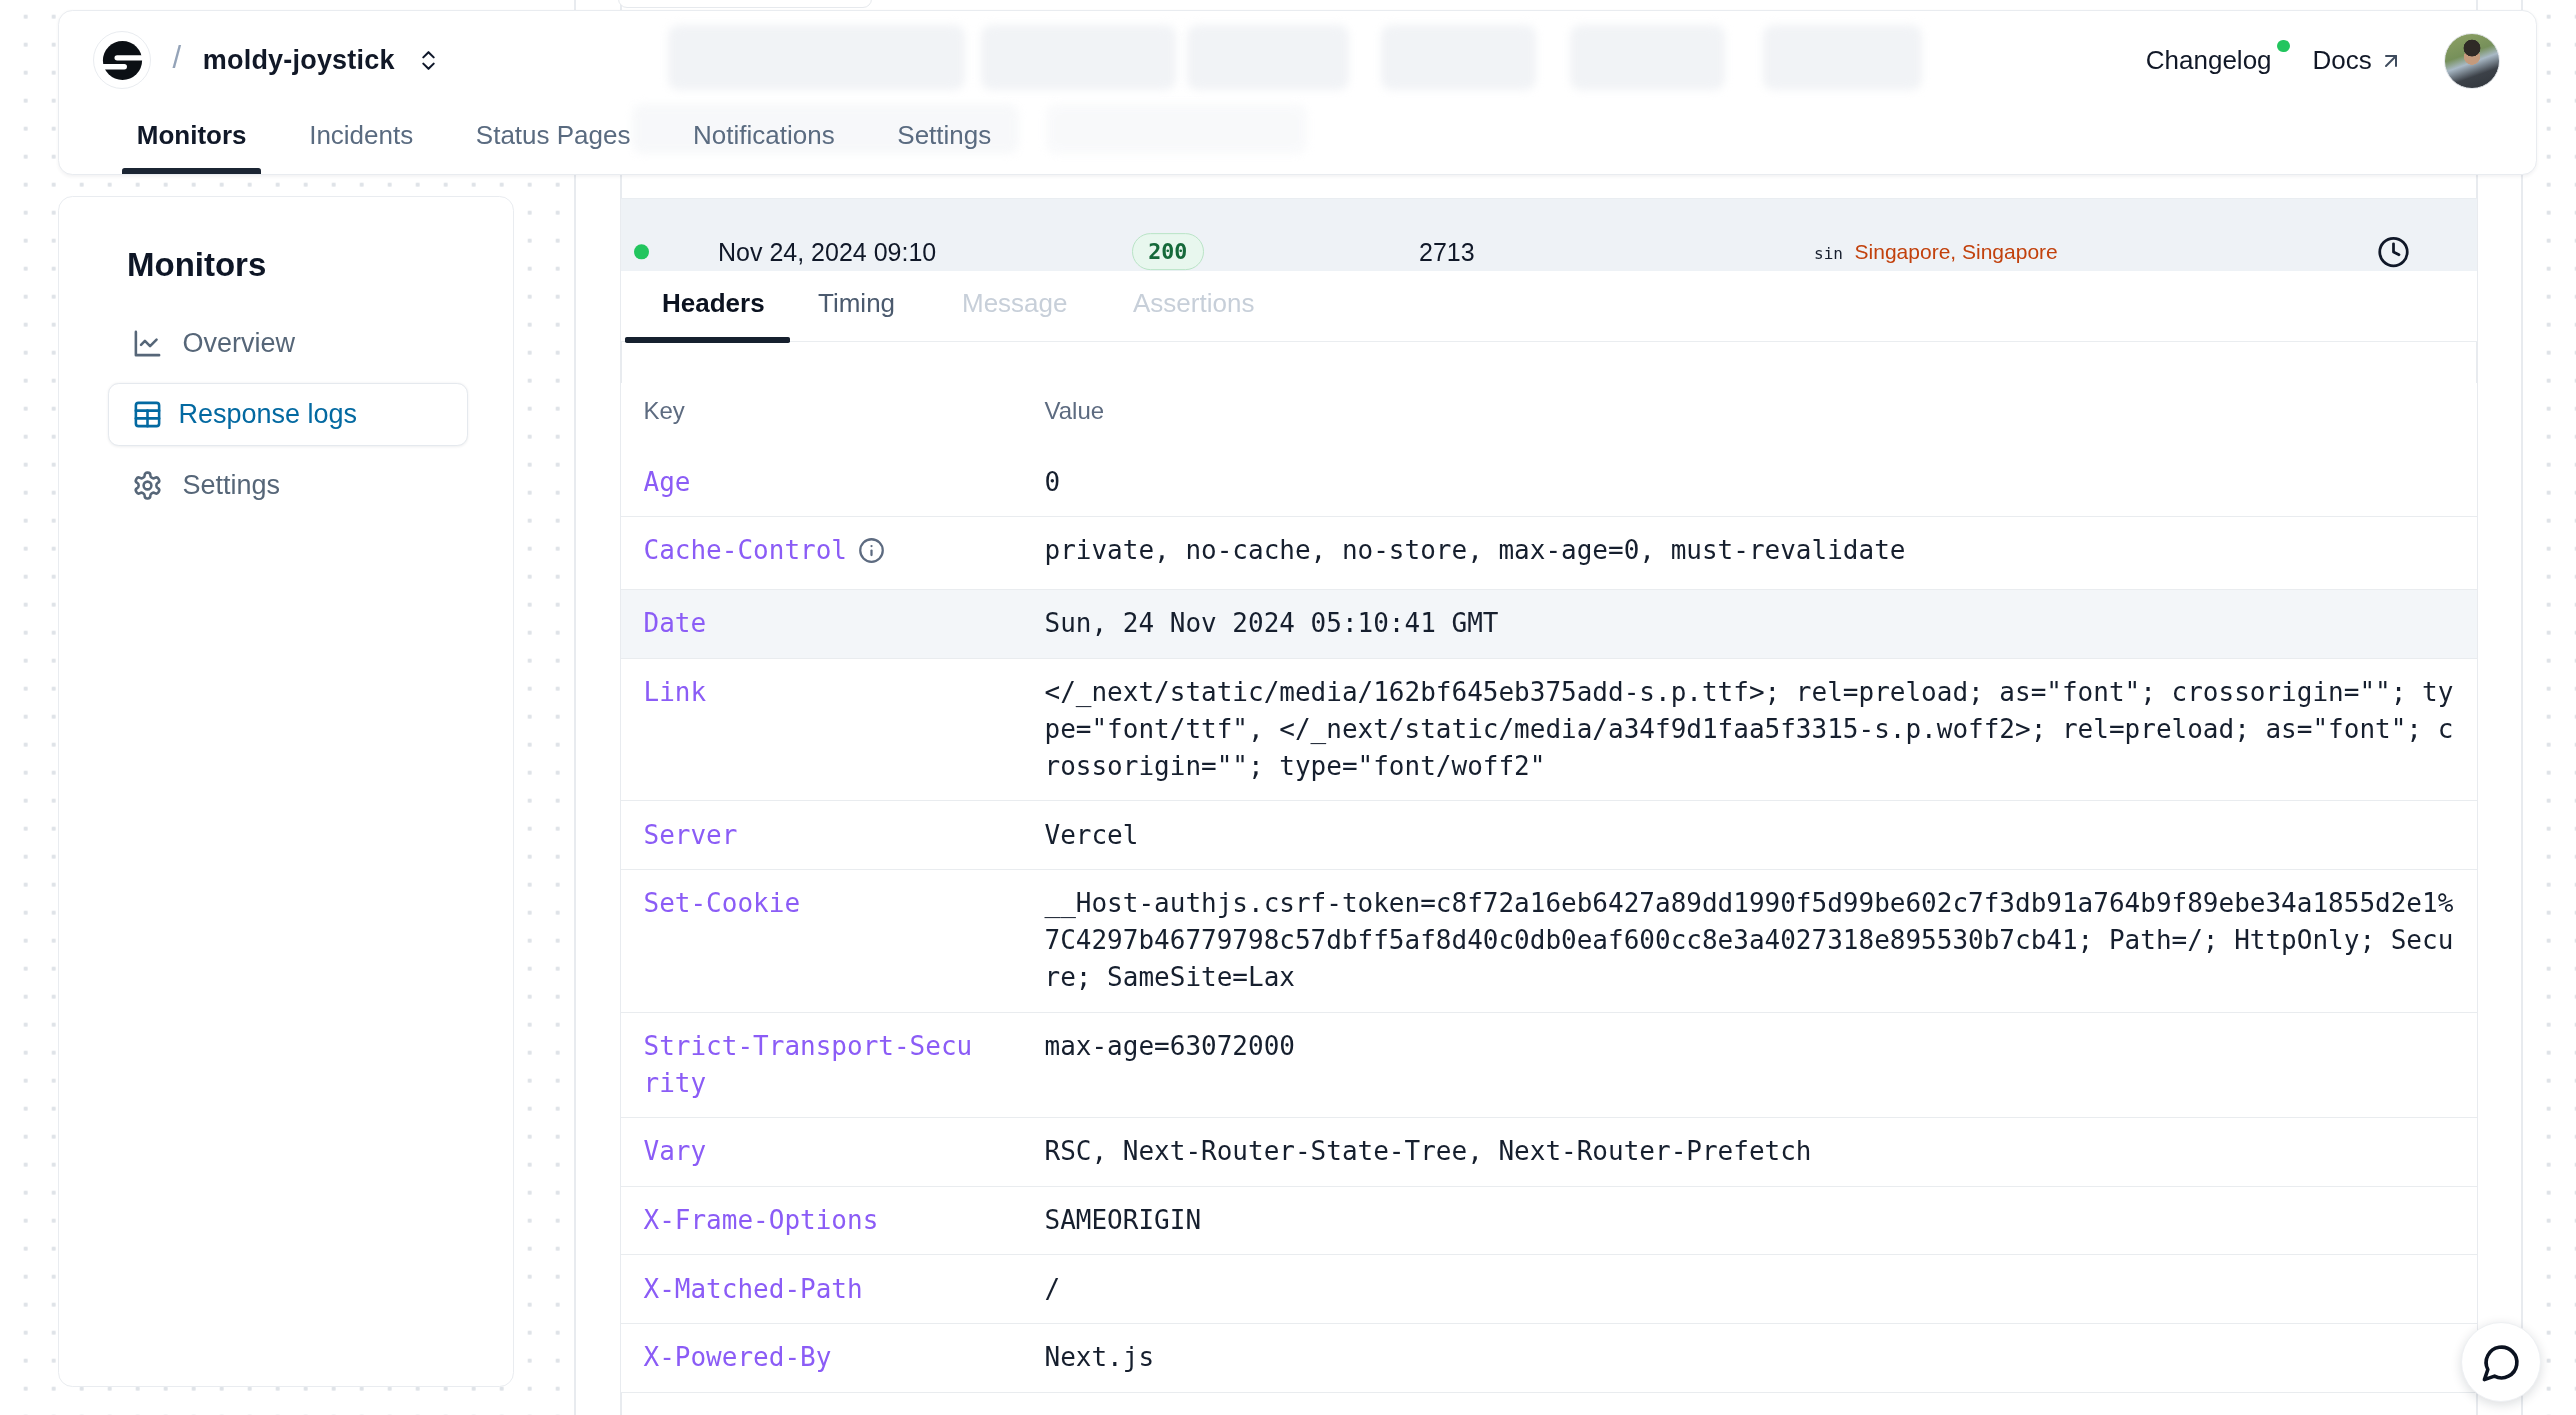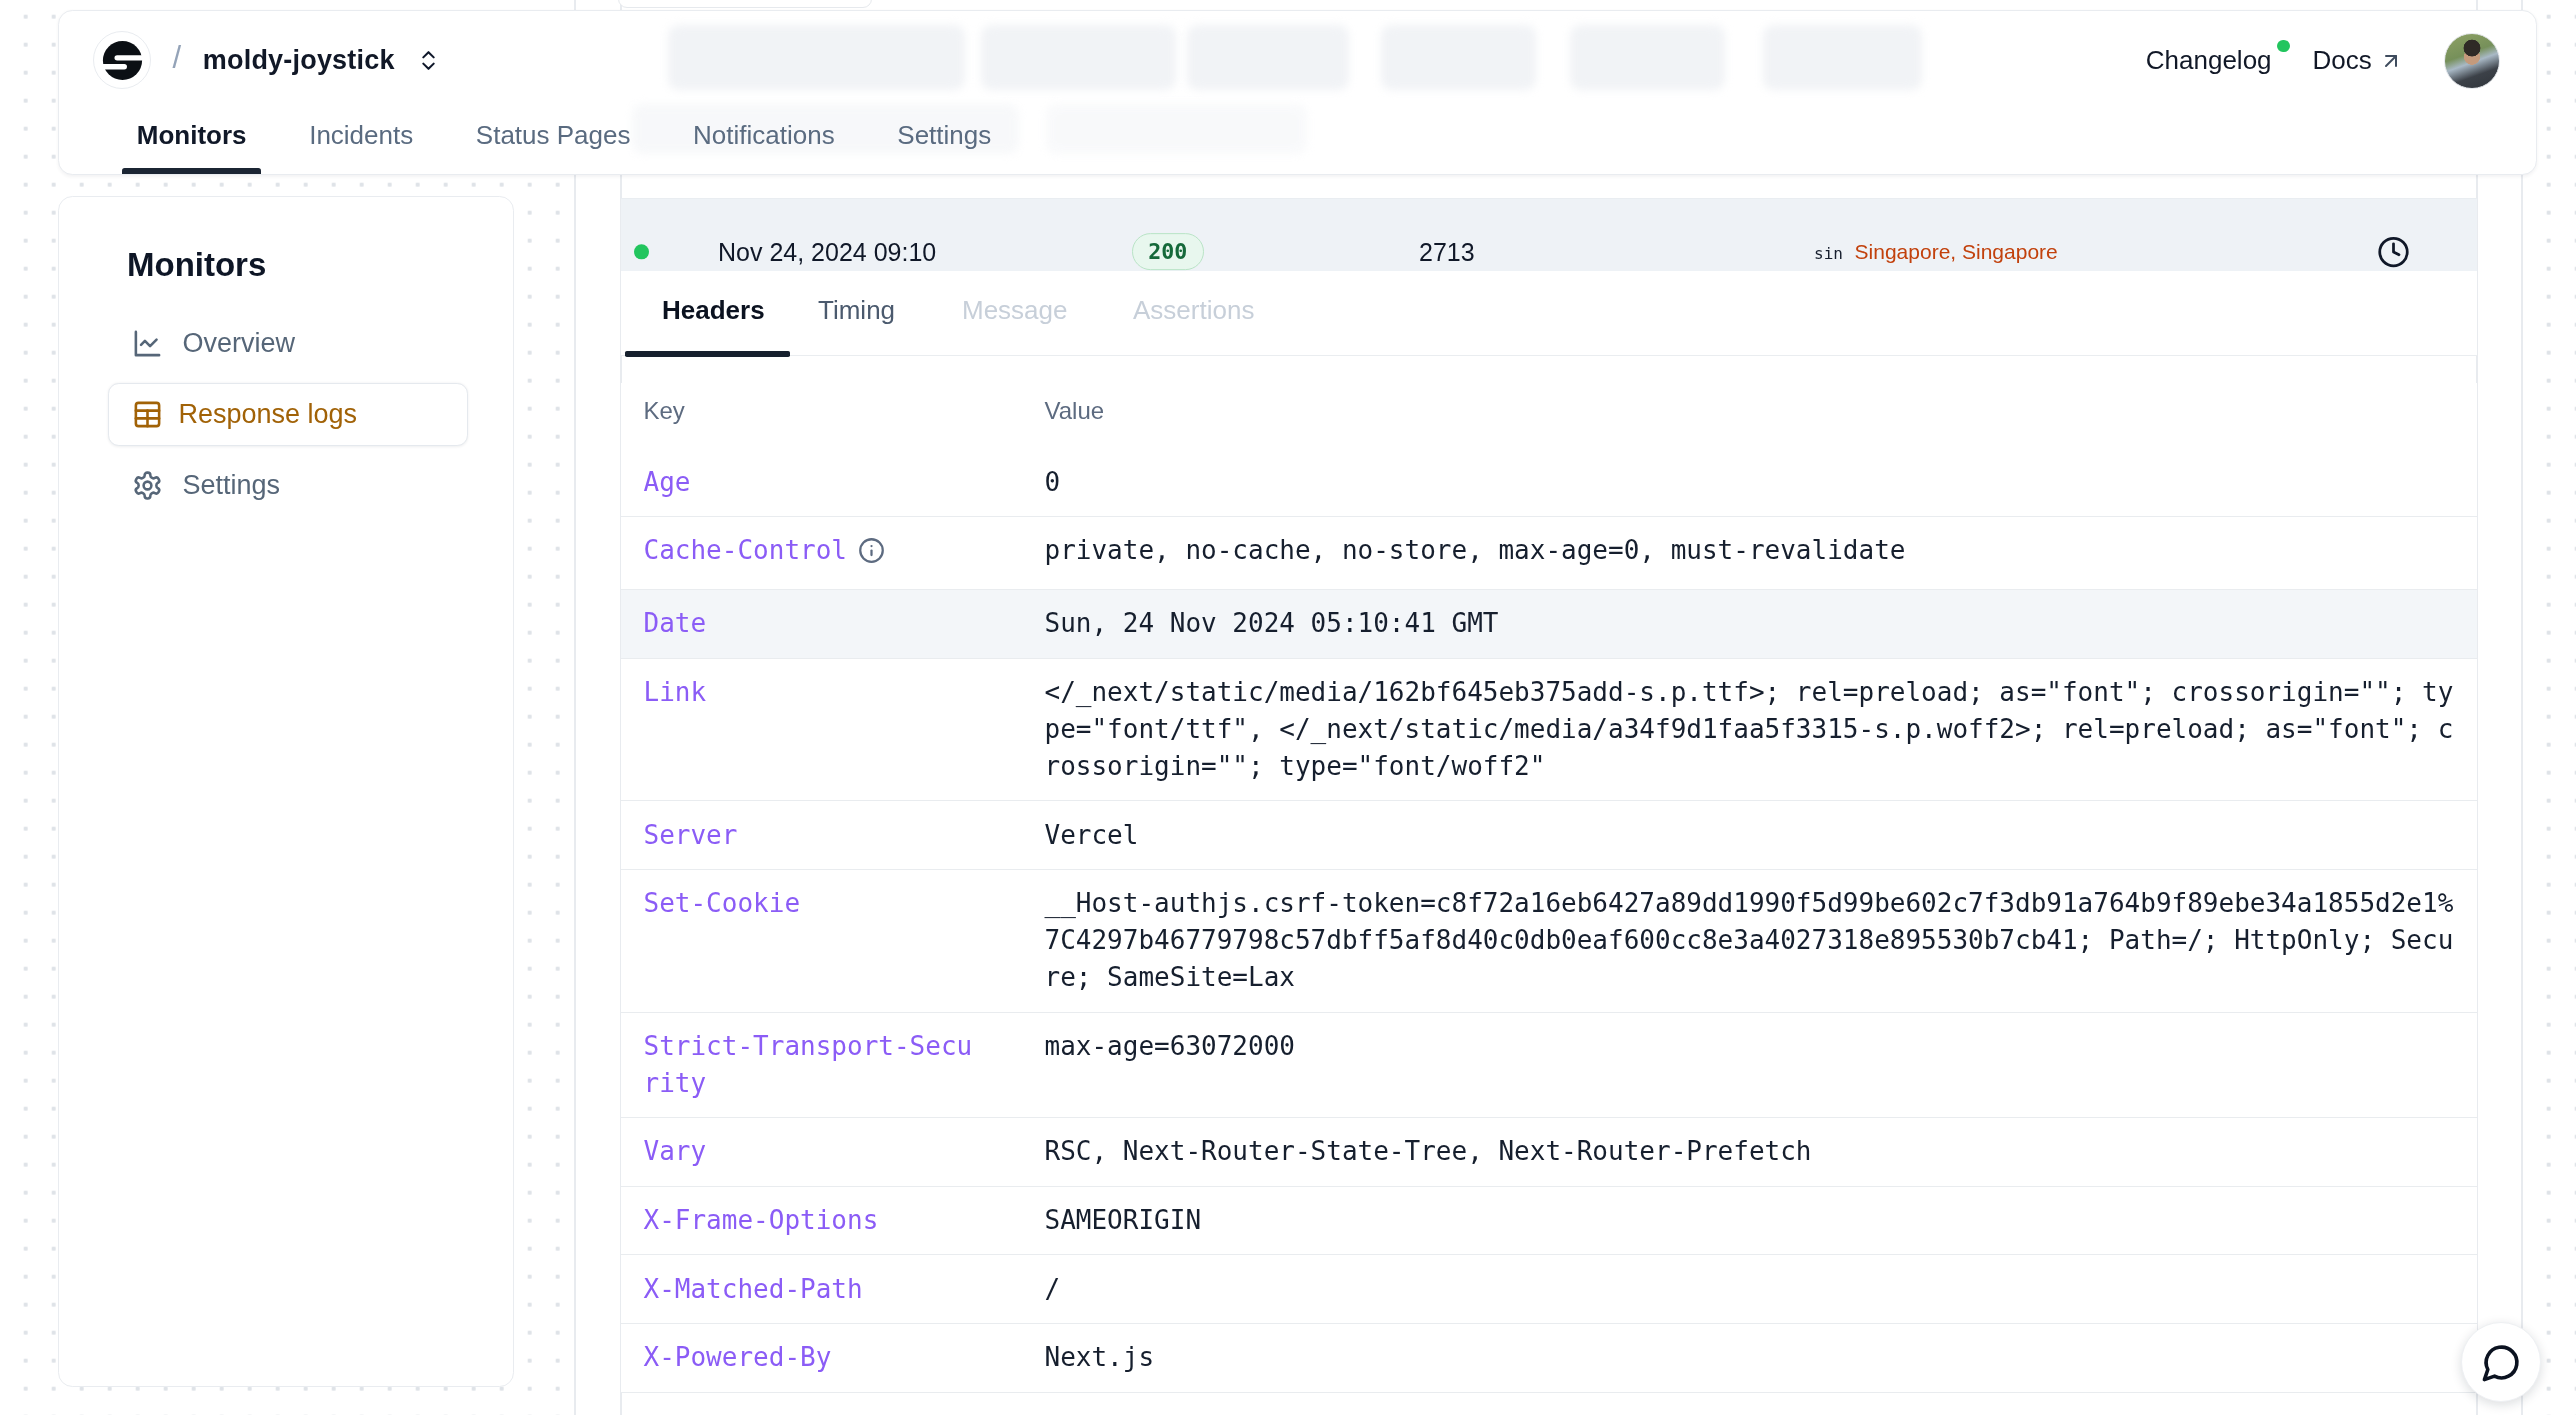--- a/index.html
+++ b/index.html
@@ -52,40 +52,40 @@
     height:6.3px; background:#1b2533; border-radius:2.7px 2.7px 0 0; }
 
   
   .sidebar-card { position:absolute; left:58px; top:196px; width:456px; height:1191px;
     background:#fff; border:1.4px solid #e9ecf0; border-radius:14.4px; z-index:4; }
   .sidebar-title { position:absolute; left:68px; top:49px; font-size:33px; font-weight:700; color:#0e1626; }
   .side-list { position:absolute; left:49px; right:45px; top:115px; }
   .side-item { height:63px; border-radius:10.8px; display:flex; align-items:center; gap:20px;
     padding-left:22.5px; margin-bottom:8px; font-size:27px; font-weight:500; color:#566678;
     border:1.4px solid rgba(0,0,0,0); cursor:pointer; }
-  .side-item.active { color:#a16207; border-color:#e5e9ee; background:#fff;
+  .side-item.active { color:#0369a1; border-color:#e5e9ee; background:#fff;
     box-shadow:0 0.9px 2.7px rgba(16,24,40,.07);gap:16px; }
   .side-item .icn { display:flex; align-items:center; }
 
   
   .log-row { position:absolute; left:621px; top:198px; width:1856px; height:107px;
     background:#eef2f6; border-top:1.4px solid #e9edf1; border-bottom:1.4px solid #e2e7ec; z-index:3; }
   .log-row > .cell { position:absolute; top:50%; transform:translateY(-50%); }
   .status-dot { left:12.6px; width:15.3px; height:15.3px; border-radius:50%; background:var(--green); }
   .ts { left:97px; font-size:25px; font-weight:500; color:#101828; }
   .badge { left:511px; font-family:"DejaVu Sans Mono", monospace; font-size:21.6px; font-weight:700;
     color:var(--ok-text); background:var(--ok-bg); border:1.8px solid var(--ok-border);
     border-radius:900px; padding:5.4px 15.3px; }
   .latency { left:798px; font-size:25px; font-weight:500; color:#101828; }
   .region { left:1193px; display:flex; align-items:baseline; gap:11.7px; }
   .region-code { font-family:"DejaVu Sans Mono", monospace; font-size:16px; color:#18202f; }
   .region-name { font-size:21px; color:#c2410c; }
   .clock { left:1756px; color:#101828; display:flex; }
 
-  .detail-tabs { position:absolute; left:621px; top:271px; width:1856px; height:85px;
+  .detail-tabs { position:absolute; left:621px; top:271px; width:1856px; height:71px;
     background:#fff; border-bottom:1.8px solid #eaedf0; z-index:3; }
   .dtab { position:absolute; top:50%; transform:translateY(-58%); font-size:26px; font-weight:500; cursor:pointer; }
   .dtab.active { color:#0b1220; font-weight:600; }
   .dtab.enabled { color:#4b5a6e; }
   .dtab.disabled { color:#c7cfd9; cursor:default; }
   .dtab-bar { position:absolute; left:3.6px; bottom:-1.8px; width:165px; height:6.3px;
     background:#16202e; border-radius:1.8px; }
 
   .htable { position:absolute; left:621px; top:383px; width:1856px; z-index:3; background:#fff; }
   .thead { display:flex; padding:13.5px 0 24px 0; }

